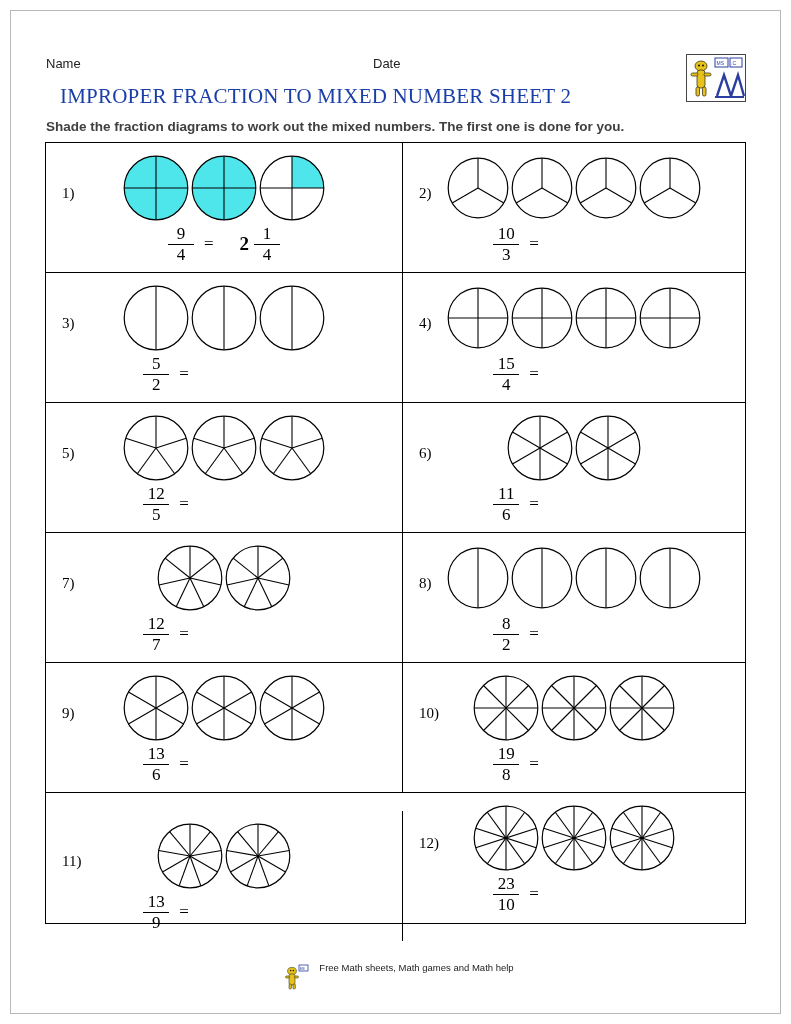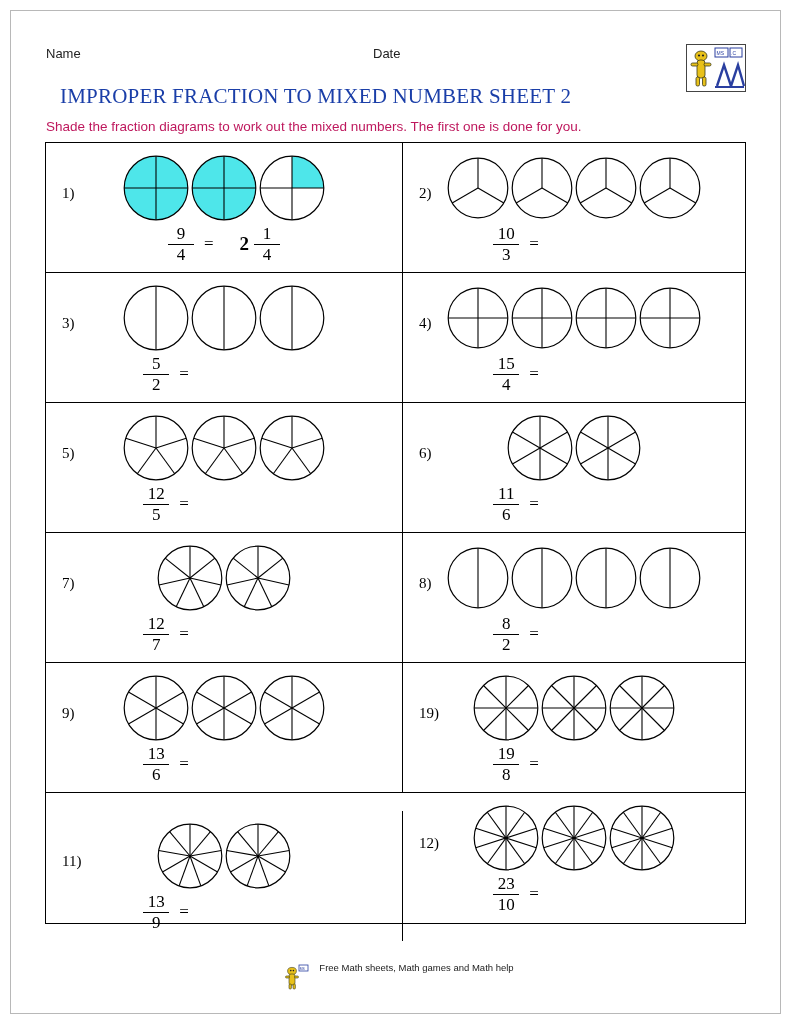--- a/index.html
+++ b/index.html
@@ -23,21 +23,21 @@
     left: 10px;
     top: 10px;
     width: 771px;
     height: 1004px;
     border: 1px solid #b8b8b8;
     box-sizing: border-box;
   }
   .header-row {
     position: absolute;
     left: 46px;
-    top: 46px;
+    top: 56px;
     width: 700px;
     height: 24px;
     text-align: right;
   }
   .name-label {
     position: absolute;
     left: 0;
     top: 0;
     font-size: 13px;
     color: #222;
@@ -73,22 +73,22 @@
     color: #1a3ea8;
     font-family: "Liberation Serif", serif;
     letter-spacing: 0.2px;
     white-space: nowrap;
   }
   .subtitle {
     position: absolute;
     left: 46px;
     top: 119px;
     font-size: 13.5px;
-    color: #be185d;
-    font-weight: normal;
+    color: #404040;
+    font-weight: bold;
     white-space: nowrap;
   }
   .grid {
     position: absolute;
     left: 45px;
     top: 142px;
     width: 701px;
     height: 782px;
     border: 1px solid #000;
     box-sizing: border-box;
@@ -529,21 +529,21 @@
           <div class="fraction-line">
             <span class="frac">
               <span class="num">13</span>
               <span class="den">6</span>
             </span>
             <span class="eq">=</span>
             <span class="answer" style="width:90px;height:26px;"></span>
           </div>
         </div>
         <div class="cell col2" style="left: 357px; top: 520px; width: 342px; height: 130px;">
-          <div class="qnum">19)</div>
+          <div class="qnum">10)</div>
           <div class="shapes">
             <svg width="66" height="66" viewBox="0 0 66 66">
               <circle cx="33" cy="33" r="31.8" fill="none" stroke="#000000" stroke-width="1.2"></circle>
               <line x1="33.00" y1="1.20" x2="33.00" y2="64.80" stroke="#000000" stroke-width="1.1"></line>
               <line x1="55.49" y1="10.51" x2="10.51" y2="55.49" stroke="#000000" stroke-width="1.1"></line>
               <line x1="64.80" y1="33.00" x2="1.20" y2="33.00" stroke="#000000" stroke-width="1.1"></line>
               <line x1="55.49" y1="55.49" x2="10.51" y2="10.51" stroke="#000000" stroke-width="1.1"></line>
             </svg>
             <svg width="66" height="66" viewBox="0 0 66 66">
               <circle cx="33" cy="33" r="31.8" fill="none" stroke="#000000" stroke-width="1.2"></circle>

